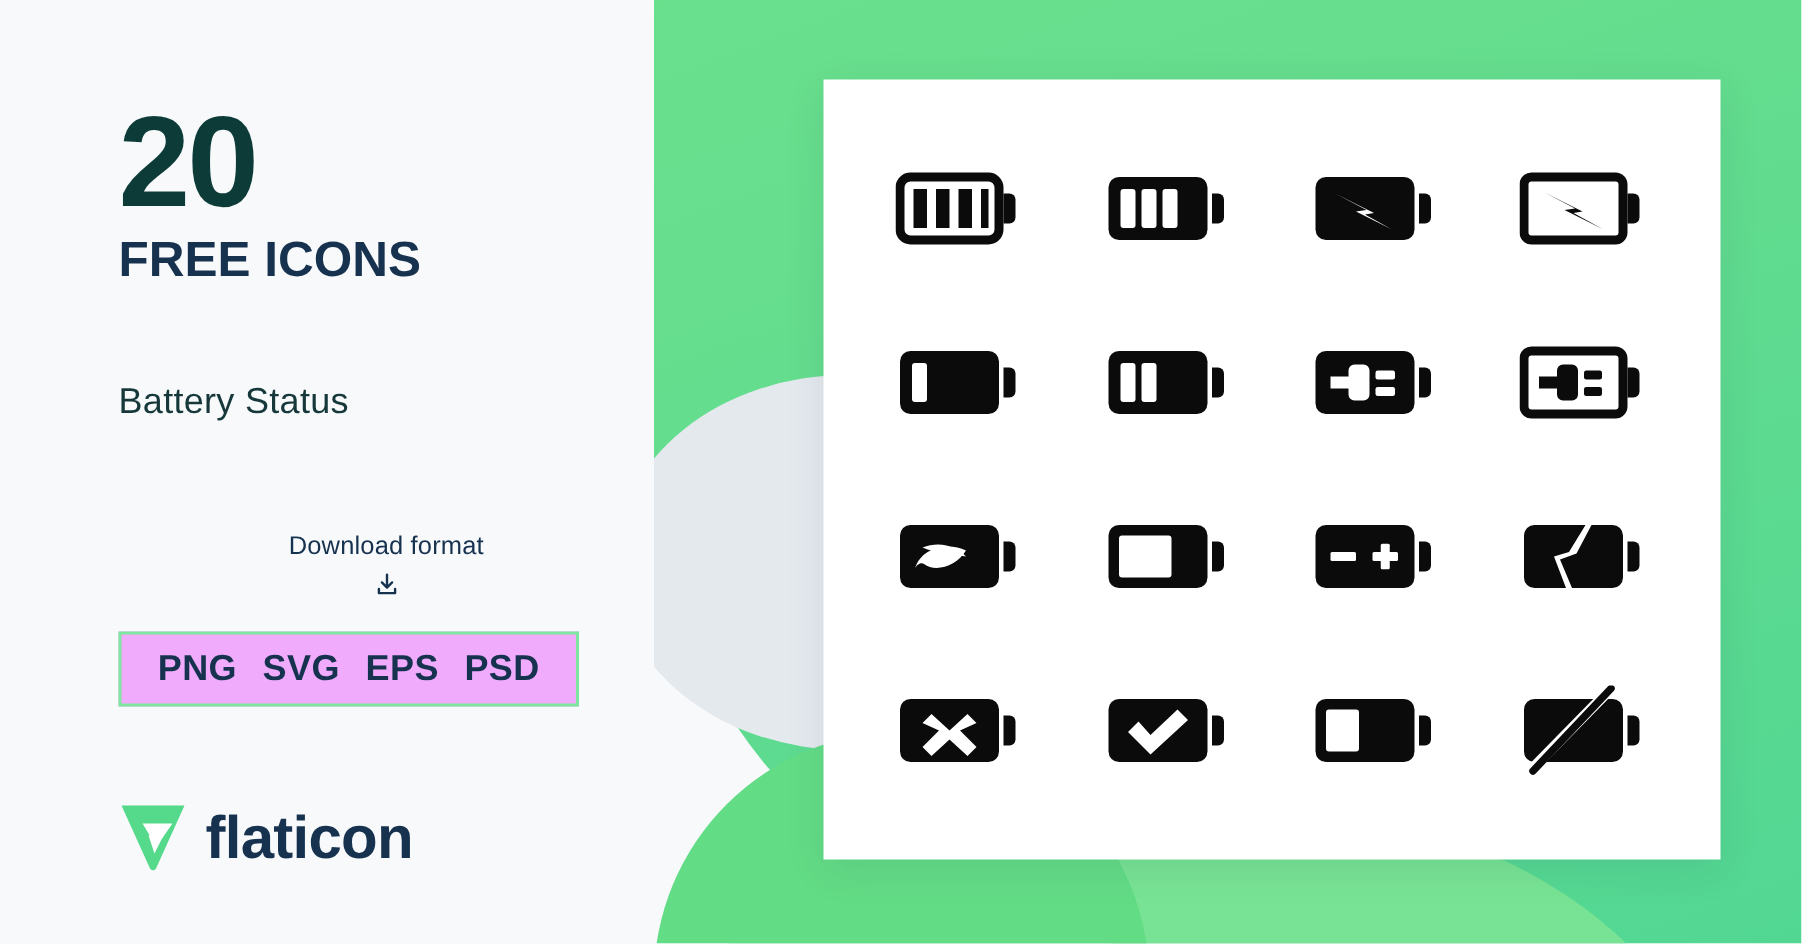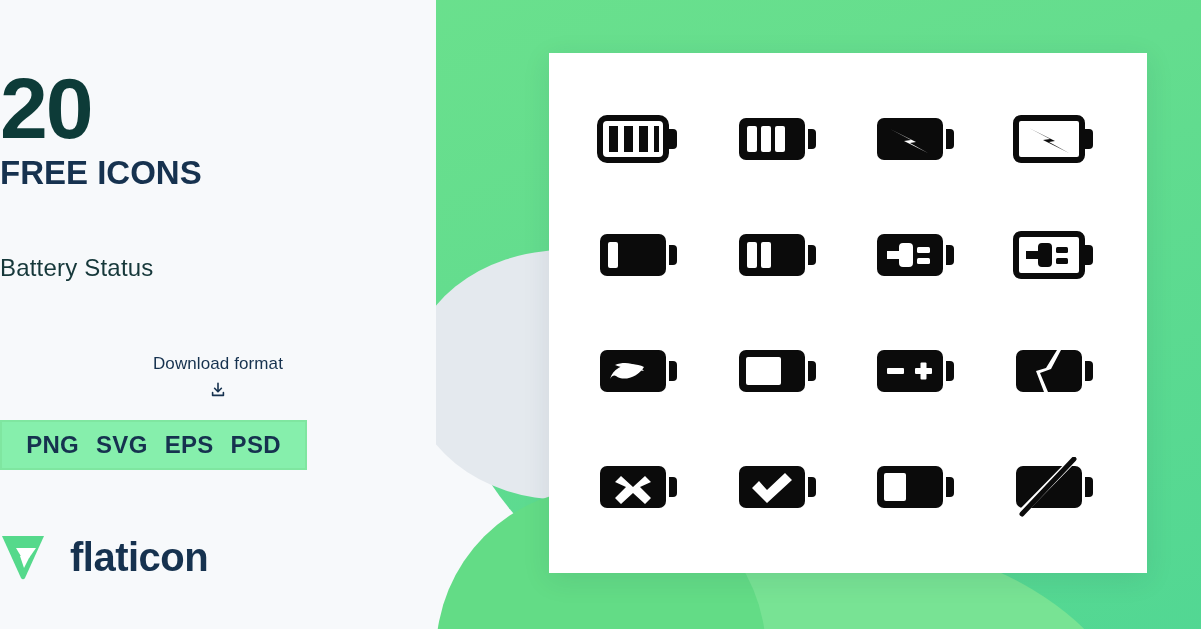--- a/index.html
+++ b/index.html
@@ -56,20 +56,21 @@
     background: #f7f9fb;
     z-index: 5;
   }
 
   
   .left-panel {
     position: absolute;
     left: 0; top: 0;
     width: 436px; height: 629px;
     z-index: 10;
+    padding-left: 79px;
   }
   .count-number {
     font-family: "Liberation Sans", sans-serif;
     font-size: 86px;
     font-weight: bold;
     line-height: 0.95;
     letter-spacing: -2px;
     color: #0d3b38;
     margin-top: 68px;
   }
@@ -101,37 +102,37 @@
     color: #16324f;
     letter-spacing: 0.1px;
   }
   .dl-icon { display: block; }
 
   .format-box {
     margin-top: 17px;
     width: 307px;
     height: 50px;
     border: 2px solid #7fe6a0;
-    background: #86efac;
+    background: #f0abfc;
     display: flex;
     align-items: center;
     justify-content: center;
     gap: 17px;
   }
   .format-item {
     font-size: 24px;
     font-weight: bold;
     color: #16324f;
     letter-spacing: 0.3px;
   }
 
   .brand-row {
     display: flex;
     align-items: center;
-    gap: 24px;
+    gap: 12px;
     margin-top: 62px;
   }
   .brand-name {
     font-size: 40px;
     font-weight: bold;
     color: #16324f;
     letter-spacing: -0.5px;
   }
 
   

